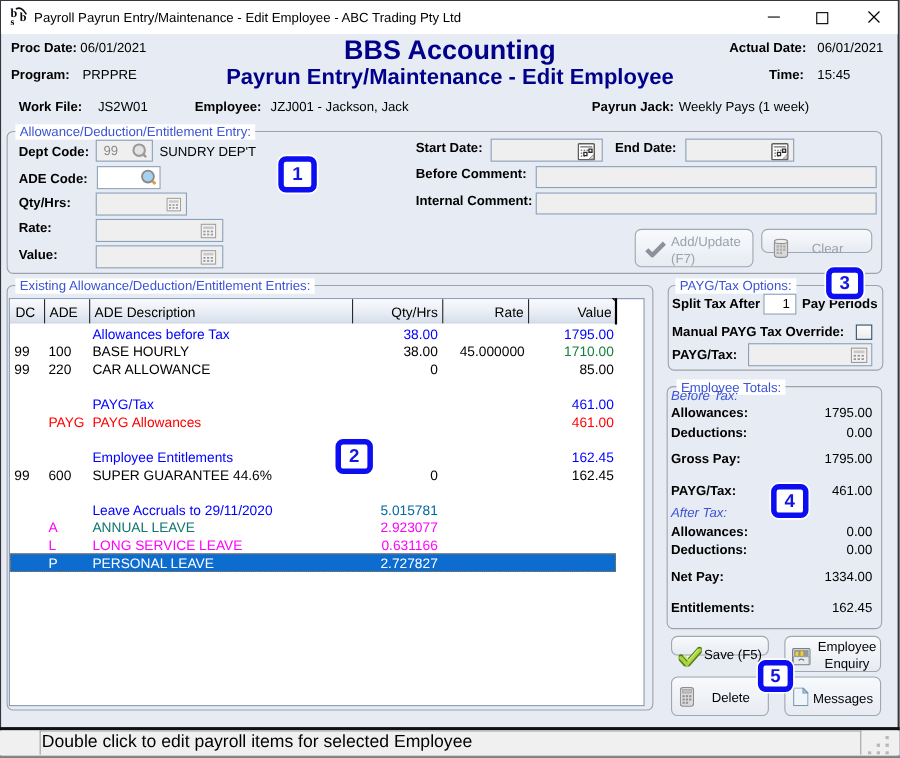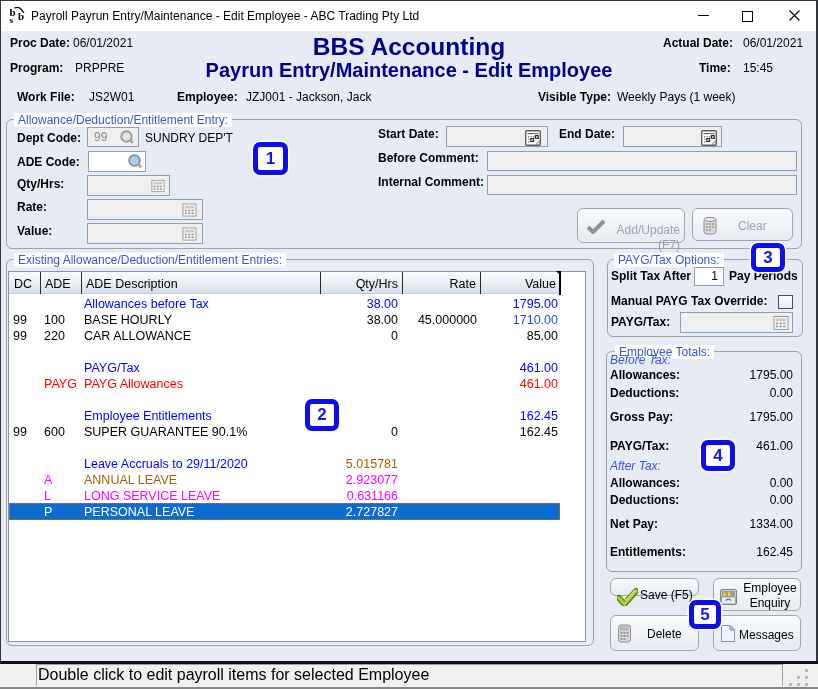--- a/index.html
+++ b/index.html
@@ -45,21 +45,21 @@
 <div class="abs b navy" style="left:0;top:32.5px;width:818px;text-align:center;font-size:24.5px">BBS Accounting</div>
 <div class="abs b navy" style="left:0;top:58.5px;width:818px;text-align:center;font-size:20px">Payrun Entry/Maintenance - Edit Employee</div>
 <div class="lbl" style="left:663px;top:36px">Actual Date:</div>
 <div class="abs" style="left:743px;top:36px">06/01/2021</div>
 <div class="lbl" style="left:699px;top:61px">Time:</div>
 <div class="abs" style="left:743px;top:61px">15:45</div>
 <div class="lbl" style="left:17px;top:90px">Work File:</div>
 <div class="abs" style="left:89px;top:90px">JS2W01</div>
 <div class="lbl" style="left:177px;top:90px">Employee:</div>
 <div class="abs" style="left:246px;top:90px">JZJ001 - Jackson, Jack</div>
-<div class="lbl" style="left:538px;top:90px">Visible Type:</div>
+<div class="lbl" style="left:538px;top:90px">Payrun Jack:</div>
 <div class="abs" style="left:617px;top:90px">Weekly Pays (1 week)</div>
 
 <div class="grp" style="left:6px;top:119px;width:796px;height:130px">
   <div class="grp-label" style="left:7px">Allowance/Deduction/Entitlement Entry:</div>
 </div>
 <div class="lbl" style="left:17px;top:131px">Dept Code:</div>
 <div class="fld gray" style="left:87px;top:127px;width:52px;height:20px;color:#8a8a8a;padding:2px 6px">99</div>
 <svg class="abs" style="left:119px;top:129px" width="16" height="16" viewBox="0 0 16 15">
  <circle cx="7.5" cy="7" r="5.2" fill="#e3e3e3" stroke="#9a9a9a" stroke-width="1.9"></circle>
  <line x1="11.3" y1="10.8" x2="13.8" y2="13.4" stroke="#9a9a9a" stroke-width="2.2"></line>
@@ -156,23 +156,23 @@
 </svg>
 <div class="lbl" style="left:378px;top:151px">Before Comment:</div>
 <div class="fld gray" style="left:487px;top:151px;width:310px;height:20px"></div>
 <div class="lbl" style="left:378px;top:175px">Internal Comment:</div>
 <div class="fld gray" style="left:487px;top:175px;width:310px;height:20px"></div>
 
 <div class="btn" style="left:577px;top:208px;width:108px;height:35px;color:#9aa2ac">
   <svg class="abs" style="left:8px;top:10px" width="20" height="15" viewBox="0 0 20 15">
       <path d="M2 8 L7 13 L18 2" stroke="#8d9298" stroke-width="4" fill="none"></path>
     </svg>
-  <div class="abs" style="left:32px;top:14px;width:70px;text-align:right;line-height:15px">Add/Update<br>(F7)</div>
-</div>
-<div class="btn" style="left:692px;top:208px;width:101px;height:33px;color:#9aa2ac">
+  <div class="abs" style="left:32px;top:4px;width:70px;text-align:left;line-height:15px">Add/Update<br>(F7)</div>
+</div>
+<div class="btn" style="left:692px;top:208px;width:101px;height:22px;color:#9aa2ac">
   <svg class="abs" style="left:10px;top:7px" width="14" height="20" viewBox="0 0 14 20">
     <rect x="1" y="2" width="12" height="16" rx="3" fill="#d9d9d9" stroke="#909090"></rect>
     <ellipse cx="7" cy="3.5" rx="6" ry="2" fill="#eee" stroke="#909090"></ellipse>
     <g fill="#aaa">
         <rect x="3" y="7" width="2" height="2"></rect>
         <rect x="6" y="7" width="2" height="2"></rect>
         <rect x="9" y="7" width="2" height="2"></rect>
         <rect x="3" y="10" width="2" height="2"></rect>
         <rect x="6" y="10" width="2" height="2"></rect>
         <rect x="9" y="10" width="2" height="2"></rect>
@@ -210,21 +210,21 @@
     <div class="cell" style="left:44px;top:297px;color:#0000ff"></div>
     <div class="cell" style="left:84px;top:297px;color:#0000ff">Allowances before Tax</div>
     <div class="cell r" style="left:330px;top:297px;width:68px;color:#0000ff">38.00</div>
     <div class="cell r" style="left:409px;top:297px;width:68px;color:#0000ff"></div>
     <div class="cell r" style="left:488px;top:297px;width:70px;color:#0000ff">1795.00</div>
     <div class="cell" style="left:13px;top:313px;color:#000">99</div>
     <div class="cell" style="left:44px;top:313px;color:#000">100</div>
     <div class="cell" style="left:84px;top:313px;color:#000">BASE HOURLY</div>
     <div class="cell r" style="left:330px;top:313px;width:68px;color:#000">38.00</div>
     <div class="cell r" style="left:409px;top:313px;width:68px;color:#000">45.000000</div>
-    <div class="cell r" style="left:488px;top:313px;width:70px;color:#1d4ed8">1710.00</div>
+    <div class="cell r" style="left:488px;top:313px;width:70px;color:#15803d">1710.00</div>
     <div class="cell" style="left:13px;top:329px;color:#000">99</div>
     <div class="cell" style="left:44px;top:329px;color:#000">220</div>
     <div class="cell" style="left:84px;top:329px;color:#000">CAR ALLOWANCE</div>
     <div class="cell r" style="left:330px;top:329px;width:68px;color:#000">0</div>
     <div class="cell r" style="left:409px;top:329px;width:68px;color:#000"></div>
     <div class="cell r" style="left:488px;top:329px;width:70px;color:#000">85.00</div>
     <div class="cell" style="left:13px;top:361px;color:#0000ff"></div>
     <div class="cell" style="left:44px;top:361px;color:#0000ff"></div>
     <div class="cell" style="left:84px;top:361px;color:#0000ff">PAYG/Tax</div>
     <div class="cell r" style="left:330px;top:361px;width:68px;color:#0000ff"></div>
@@ -237,33 +237,33 @@
     <div class="cell r" style="left:409px;top:377px;width:68px;color:#ff0000"></div>
     <div class="cell r" style="left:488px;top:377px;width:70px;color:#ff0000">461.00</div>
     <div class="cell" style="left:13px;top:409px;color:#0000ff"></div>
     <div class="cell" style="left:44px;top:409px;color:#0000ff"></div>
     <div class="cell" style="left:84px;top:409px;color:#0000ff">Employee Entitlements</div>
     <div class="cell r" style="left:330px;top:409px;width:68px;color:#0000ff"></div>
     <div class="cell r" style="left:409px;top:409px;width:68px;color:#0000ff"></div>
     <div class="cell r" style="left:488px;top:409px;width:70px;color:#0000ff">162.45</div>
     <div class="cell" style="left:13px;top:425px;color:#000">99</div>
     <div class="cell" style="left:44px;top:425px;color:#000">600</div>
-    <div class="cell" style="left:84px;top:425px;color:#000">SUPER GUARANTEE 90.1%</div>
+    <div class="cell" style="left:84px;top:425px;color:#000">SUPER GUARANTEE 44.6%</div>
     <div class="cell r" style="left:330px;top:425px;width:68px;color:#000">0</div>
     <div class="cell r" style="left:409px;top:425px;width:68px;color:#000"></div>
     <div class="cell r" style="left:488px;top:425px;width:70px;color:#000">162.45</div>
     <div class="cell" style="left:13px;top:457px;color:#0000ff"></div>
     <div class="cell" style="left:44px;top:457px;color:#0000ff"></div>
     <div class="cell" style="left:84px;top:457px;color:#0000ff">Leave Accruals to 29/11/2020</div>
-    <div class="cell r" style="left:330px;top:457px;width:68px;color:#a16207">5.015781</div>
+    <div class="cell r" style="left:330px;top:457px;width:68px;color:#0369a1">5.015781</div>
     <div class="cell r" style="left:409px;top:457px;width:68px;color:#0000ff"></div>
     <div class="cell r" style="left:488px;top:457px;width:70px;color:#0000ff"></div>
     <div class="cell" style="left:13px;top:473px;color:#ff00ff"></div>
     <div class="cell" style="left:44px;top:473px;color:#ff00ff">A</div>
-    <div class="cell" style="left:84px;top:473px;color:#a16207">ANNUAL LEAVE</div>
+    <div class="cell" style="left:84px;top:473px;color:#0f766e">ANNUAL LEAVE</div>
     <div class="cell r" style="left:330px;top:473px;width:68px;color:#ff00ff">2.923077</div>
     <div class="cell r" style="left:409px;top:473px;width:68px;color:#ff00ff"></div>
     <div class="cell r" style="left:488px;top:473px;width:70px;color:#ff00ff"></div>
     <div class="cell" style="left:13px;top:489px;color:#ff00ff"></div>
     <div class="cell" style="left:44px;top:489px;color:#ff00ff">L</div>
     <div class="cell" style="left:84px;top:489px;color:#ff00ff">LONG SERVICE LEAVE</div>
     <div class="cell r" style="left:330px;top:489px;width:68px;color:#ff00ff">0.631166</div>
     <div class="cell r" style="left:409px;top:489px;width:68px;color:#ff00ff"></div>
     <div class="cell r" style="left:488px;top:489px;width:70px;color:#ff00ff"></div>
     <div class="abs" style="left:9px;top:503px;width:551px;height:17px;background:#0c6cd0;border:1px dotted #b87820"></div>

